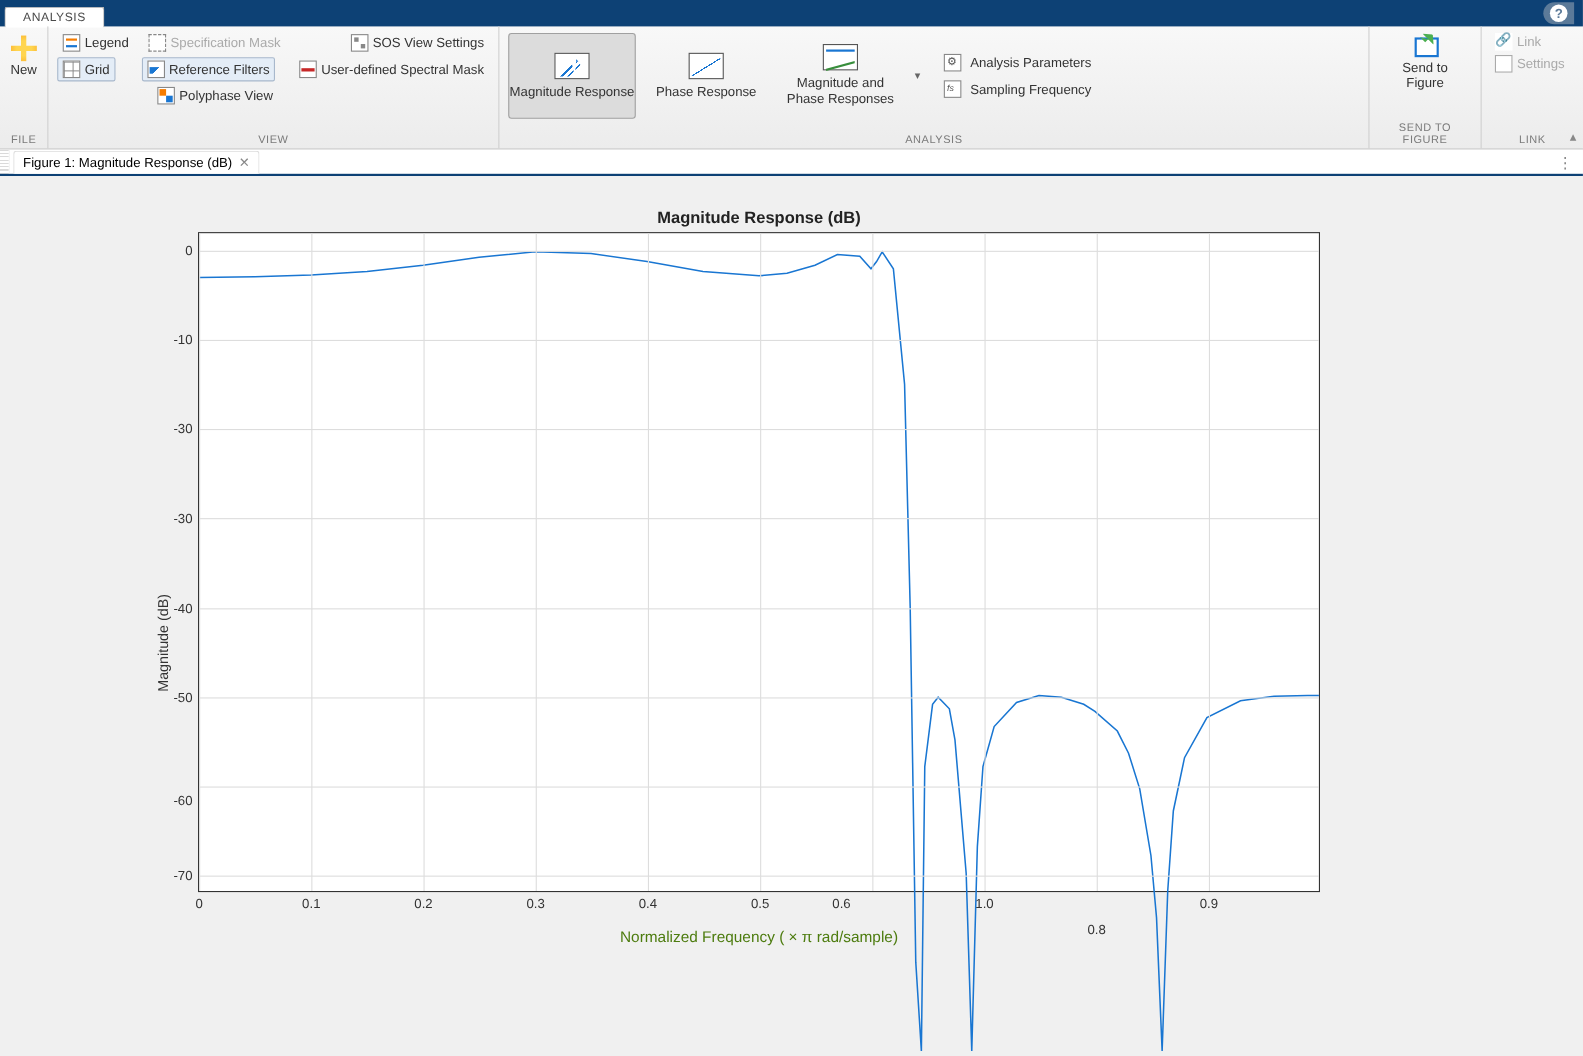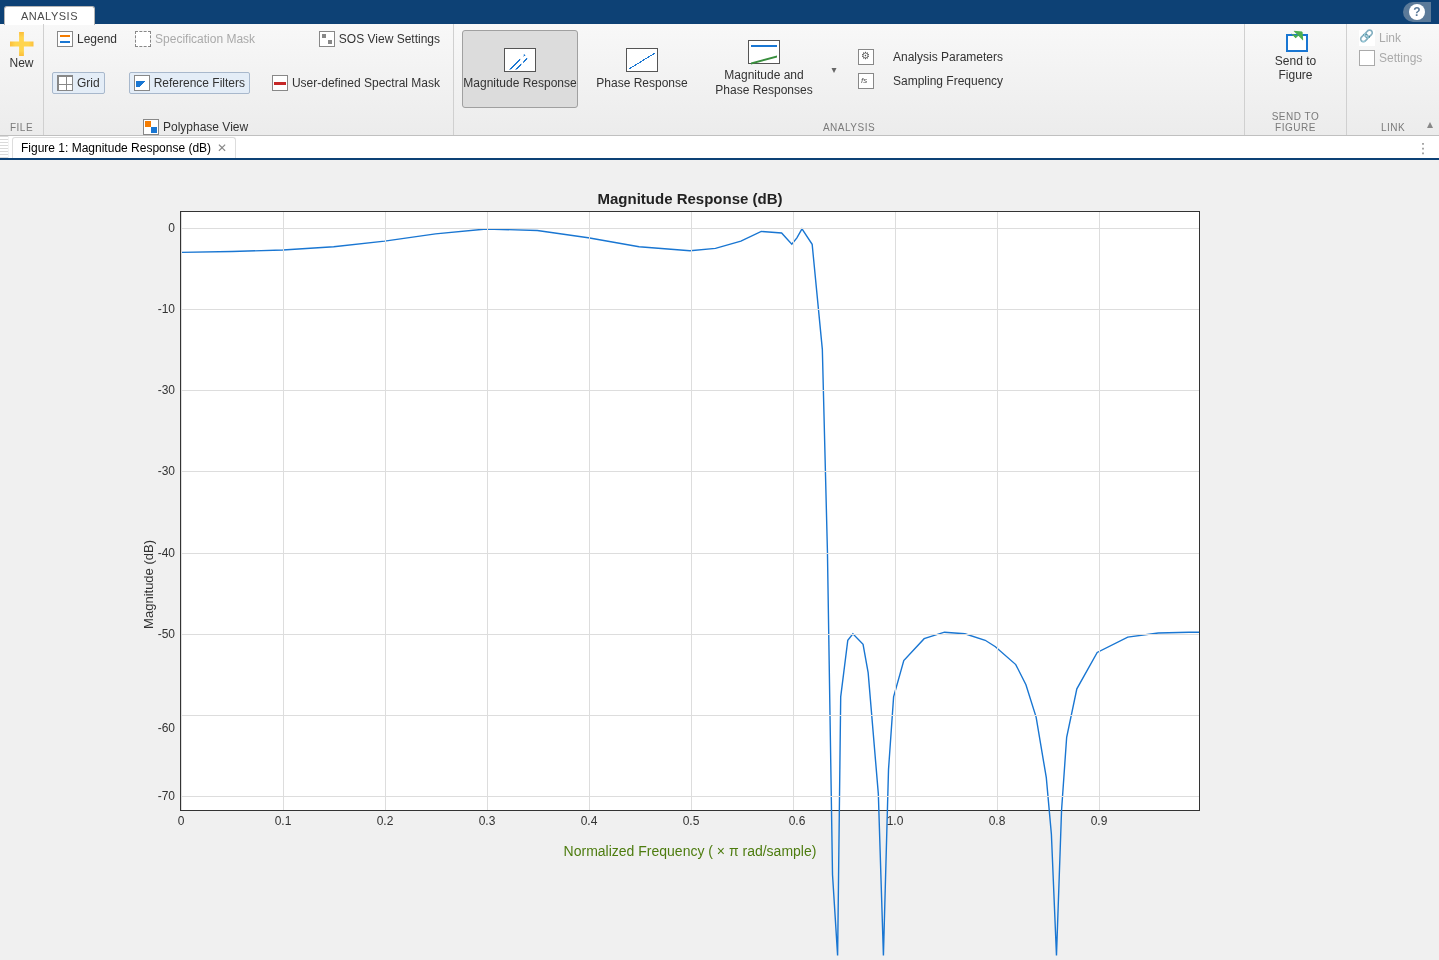--- a/index.html
+++ b/index.html
@@ -77,21 +77,21 @@
   .file-group { width: 44px; align-items: center; }
   .new-btn {
     display: flex; flex-direction: column; 
     cursor: pointer; padding: 4px; font-size: 12px;
   }
   .icon-plus {
     width: 24px; height: 24px;
     background: radial-gradient(circle at center, #ffd54f 40%, #f9a825 100%);
     clip-path: polygon(40% 0, 60% 0, 60% 40%, 100% 40%, 100% 60%, 60% 60%, 60% 100%, 40% 100%, 40% 60%, 0 60%, 0 40%, 40% 40%);
   }
-  .view-group { width: 410px; gap: 20px; }
+  .view-group { width: 410px; }
   .view-row { display: flex; gap: 4px; margin-bottom: 2px; }
   .view-btn {
     display: flex; align-items: center; gap: 4px;
     padding: 2px 4px; border: 1px solid transparent;
     border-radius: 2px; cursor: pointer; font-size: 12px;
     white-space: nowrap;
   }
   .view-btn.toggle-on { border-color: #a8b8cc; background: #e4edf7; }
   .view-btn.disabled { color: #aaa; cursor: default; }
   .mini-icon {
@@ -135,21 +135,21 @@
   .chart-icon.phase::after { content:""; position:absolute; left:2px; top:4px; width:26px; height:16px;
     background: linear-gradient(to bottom right, transparent 48%, #1976d2 48% 52%, transparent 52%);
   }
   .chart-icon.both::before { content:""; position:absolute; left:2px; top:4px; width:26px; height:8px; border-top:2px solid #1976d2; }
   .chart-icon.both::after { content:""; position:absolute; left:2px; bottom:2px; width:26px; height:2px; background: #388e3c; transform: skewY(-15deg);}
   .dropdown-caret {
     width: 12px; height: 12px; display:flex; align-items:center; justify-content:center; cursor:pointer;
   }
   .dropdown-caret::after { content:"▾"; font-size:10px; color:#666; }
   .params-col { display:flex; flex-direction:column; gap:4px; margin-left: 8px; }
-  .param-btn { display:flex; align-items:center; gap:19px; padding: 2px 4px; cursor:pointer; font-size:12px; }
+  .param-btn { display:flex; align-items:center; gap:8px; padding: 2px 4px; cursor:pointer; font-size:12px; }
   .mini-icon.params::after { content:"⚙"; position:absolute; font-size:10px; left:2px; top:0; color:#555;}
   .mini-icon.fs::after { content:"fs"; position:absolute; font-size:8px; left:2px; top:2px; color:#555; font-style:italic;}
   .send-group { width: 102px; align-items:center; }
   .send-btn { display:flex; flex-direction:column; align-items:center; cursor:pointer; padding:4px; font-size:12px; text-align:center;}
   .send-icon { width:24px; height:20px; position:relative; margin-bottom:2px;}
   .send-icon::before { content:""; position:absolute; left:2px; bottom:0; width:18px; height:14px; border:2px solid #1976d2; background:#fff;}
   .send-icon::after { content:""; position:absolute; left:8px; top:-2px; width:14px; height:10px;
     background: #4caf50;
     clip-path: polygon(0 100%, 50% 100%, 50% 60%, 100% 60%, 50% 0, 0 60%, 50% 60%);
     transform: rotate(45deg);
@@ -371,25 +371,25 @@
         <div class="xtick" style="left: 102px;">0.1</div>
         <div class="gridline-v" style="left: 204px;"></div>
         <div class="xtick" style="left: 204px;">0.2</div>
         <div class="gridline-v" style="left: 306px;"></div>
         <div class="xtick" style="left: 306px;">0.3</div>
         <div class="gridline-v" style="left: 408px;"></div>
         <div class="xtick" style="left: 408px;">0.4</div>
         <div class="gridline-v" style="left: 510px;"></div>
         <div class="xtick" style="left: 510px;">0.5</div>
         <div class="gridline-v" style="left: 612px;"></div>
-        <div class="xtick" style="left: 616px;">0.6</div>
+        <div class="xtick" style="left: 584px;">0.6</div>
         <div class="gridline-v" style="left: 714px;"></div>
         <div class="xtick" style="left: 714px;">1.0</div>
         <div class="gridline-v" style="left: 816px;"></div>
-        <div class="xtick" style="left: 816px;">0.8</div>
+        <div class="xtick" style="left: 816px; margin-top: 24px;">0.8</div>
         <div class="gridline-v" style="left: 918px;"></div>
         <div class="xtick" style="left: 918px;">0.9</div>
         <div class="gridline-h" style="top: 16.2162px;"></div>
         <div class="ytick" style="top: 16.2162px;">0</div>
         <div class="gridline-h" style="top: 97.2973px;"></div>
         <div class="ytick" style="top: 97.2973px;">-10</div>
         <div class="gridline-h" style="top: 178.378px;"></div>
         <div class="ytick" style="top: 178.378px;">-30</div>
         <div class="gridline-h" style="top: 259.459px;"></div>
         <div class="ytick" style="top: 259.459px;">-30</div>

